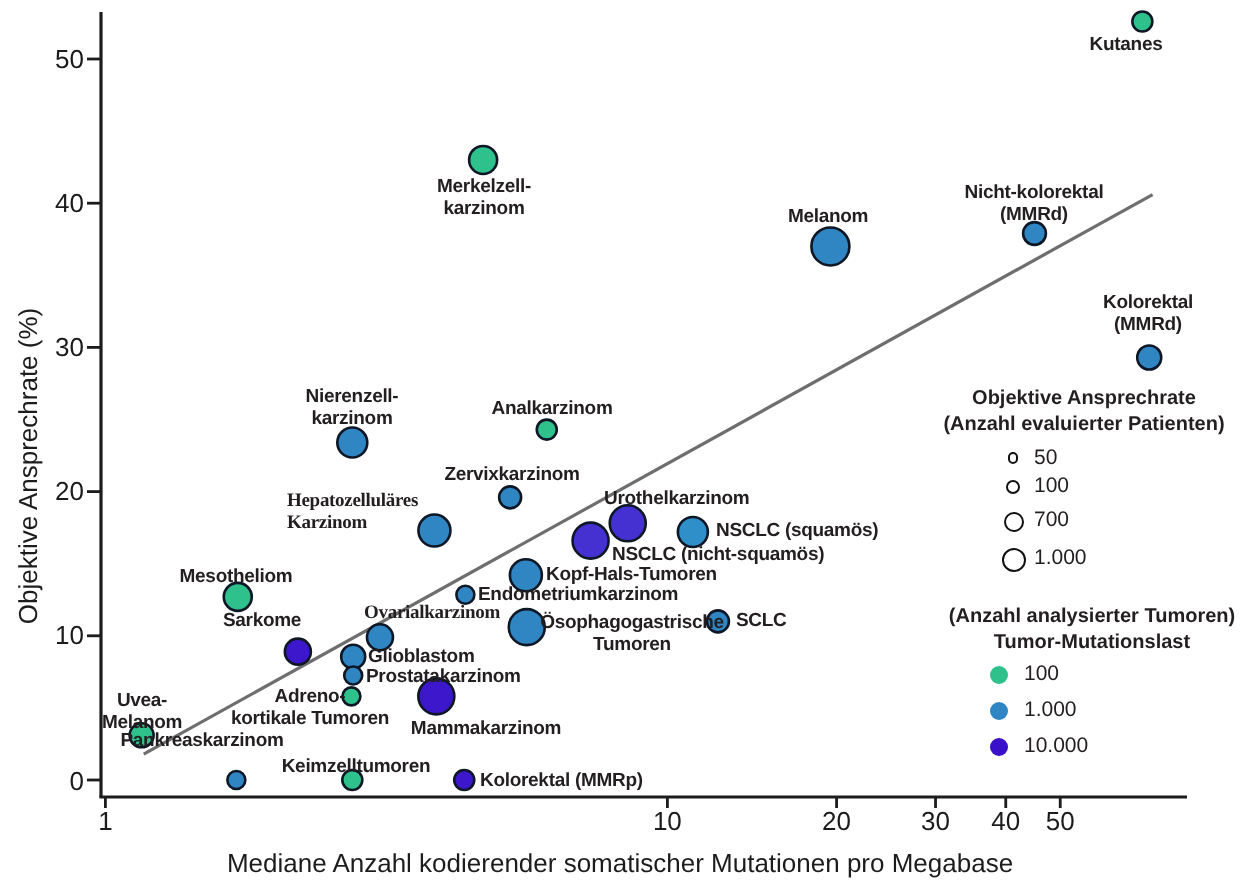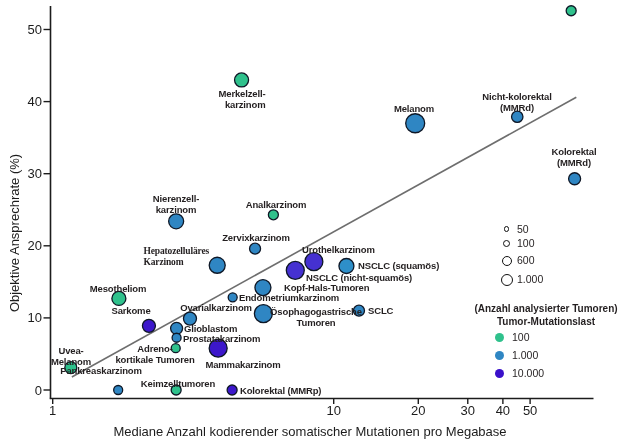--- a/index.html
+++ b/index.html
@@ -76,22 +76,23 @@
       <div class="tick-y" style="right: 578px; top: 166.2px;">30</div>
       <div class="tick-y" style="right: 578px; top: 94.1px;">40</div>
       <div class="tick-y" style="right: 578px; top: 22px;">50</div>
       <div class="tick-x" style="left: 52.7px; top: 403px;">1</div>
       <div class="tick-x" style="left: 333.7px; top: 403px;">10</div>
       <div class="tick-x" style="left: 418.289px; top: 403px;">20</div>
       <div class="tick-x" style="left: 467.771px; top: 403px;">30</div>
       <div class="tick-x" style="left: 502.879px; top: 403px;">40</div>
       <div class="tick-x" style="left: 530.111px; top: 403px;">50</div>
       <div class="pt-label center" style="left: 563px; top: 17px;">
-      </div>
-      <div class="pt-label center" style="left: 242px; top: 88px; text-align: right;">
+        <div>Kutanes</div>
+      </div>
+      <div class="pt-label center" style="left: 242px; top: 88px;">
         <div>Merkelzell-</div>
         <div>karzinom</div>
       </div>
       <div class="pt-label center" style="left: 414px; top: 103px;">
         <div>Melanom</div>
       </div>
       <div class="pt-label center" style="left: 517px; top: 91px;">
         <div>Nicht-kolorektal</div>
         <div>(MMRd)</div>
       </div>
@@ -115,37 +116,37 @@
       </div>
       <div class="pt-label left" style="left: 302px; top: 244px;">
         <div>Urothelkarzinom</div>
       </div>
       <div class="pt-label left" style="left: 306px; top: 272px;">
         <div>NSCLC (nicht-squamös)</div>
       </div>
       <div class="pt-label left" style="left: 358px; top: 260px;">
         <div>NSCLC (squamös)</div>
       </div>
-      <div class="pt-label left" style="left: 284px; top: 282px;">
+      <div class="pt-label left" style="left: 273px; top: 282px;">
         <div>Kopf-Hals-Tumoren</div>
       </div>
       <div class="pt-label left" style="left: 239px; top: 291.5px;">
         <div>Endometriumkarzinom</div>
       </div>
       <div class="pt-label center" style="left: 118px; top: 283px;">
         <div>Mesotheliom</div>
       </div>
       <div class="pt-label center" style="left: 316px; top: 306px;">
         <div>Ösophagogastrische</div>
         <div>Tumoren</div>
       </div>
       <div class="pt-label left" style="left: 368px; top: 305px;">
         <div>SCLC</div>
       </div>
-      <div class="pt-label center" style="left: 216px; top: 302px;">
+      <div class="pt-label center" style="left: 216px; top: 302px; font-family: Liberation Serif, serif;">
         <div>Ovarialkarzinom</div>
       </div>
       <div class="pt-label center" style="left: 131px; top: 305px;">
         <div>Sarkome</div>
       </div>
       <div class="pt-label left" style="left: 184px; top: 323px;">
         <div>Glioblastom</div>
       </div>
       <div class="pt-label left" style="left: 183px; top: 332.5px;">
         <div>Prostatakarzinom</div>
@@ -168,31 +169,35 @@
         <div>Keimzelltumoren</div>
       </div>
       <div class="pt-label left" style="left: 240px; top: 385px;">
         <div>Kolorektal (MMRp)</div>
       </div>
       <div class="lg-circle" style="left: 503.8px; top: 226.3px; width: 5.4px; height: 5.4px; border: 1.3px solid rgb(17, 17, 17); background: rgb(255, 255, 255);"></div>
       <div class="lg-text" style="left: 517px; top: 222.5px;">50</div>
       <div class="lg-circle" style="left: 502.8px; top: 239.8px; width: 7.4px; height: 7.4px; border: 1.3px solid rgb(17, 17, 17); background: rgb(255, 255, 255);"></div>
       <div class="lg-text" style="left: 517px; top: 237px;">100</div>
       <div class="lg-circle" style="left: 501.5px; top: 255.5px; width: 10px; height: 10px; border: 1.3px solid rgb(17, 17, 17); background: rgb(255, 255, 255);"></div>
-      <div class="lg-text" style="left: 517px; top: 254px;">600</div>
+      <div class="lg-text" style="left: 517px; top: 254px;">700</div>
       <div class="lg-circle" style="left: 500.5px; top: 273.5px; width: 12px; height: 12px; border: 1.3px solid rgb(17, 17, 17); background: rgb(255, 255, 255);"></div>
       <div class="lg-text" style="left: 517px; top: 273px;">1.000</div>
       <div class="lg-circle" style="left: 494.8px; top: 332.8px; width: 9.4px; height: 9.4px; background: rgb(47, 193, 140);"></div>
       <div class="lg-text" style="left: 512px; top: 331px;">100</div>
       <div class="lg-circle" style="left: 494.8px; top: 350.8px; width: 9.4px; height: 9.4px; background: rgb(47, 134, 195);"></div>
       <div class="lg-text" style="left: 512px; top: 349px;">1.000</div>
       <div class="lg-circle" style="left: 494.8px; top: 368.8px; width: 9.4px; height: 9.4px; background: rgb(58, 16, 202);"></div>
       <div class="lg-text" style="left: 512px; top: 367px;">10.000</div>
     </div>
 
   <div class="axis-title y-title" style="left:14px;top:233px;">Objektive Ansprechrate (%)</div>
   <div class="axis-title x-title" style="left:310px;top:424px;">Mediane Anzahl kodierender somatischer Mutationen pro Megabase</div>
 
+  <div class="lg-title" style="left:542px;top:193px;">
+    <div>Objektive Ansprechrate</div>
+    <div>(Anzahl evaluierter Patienten)</div>
+  </div>
   <div class="lg-title" style="left:546px;top:302px;">
     <div>(Anzahl analysierter Tumoren)</div>
     <div>Tumor-Mutationslast</div>
   </div>
 </div>
 
 </body></html>

